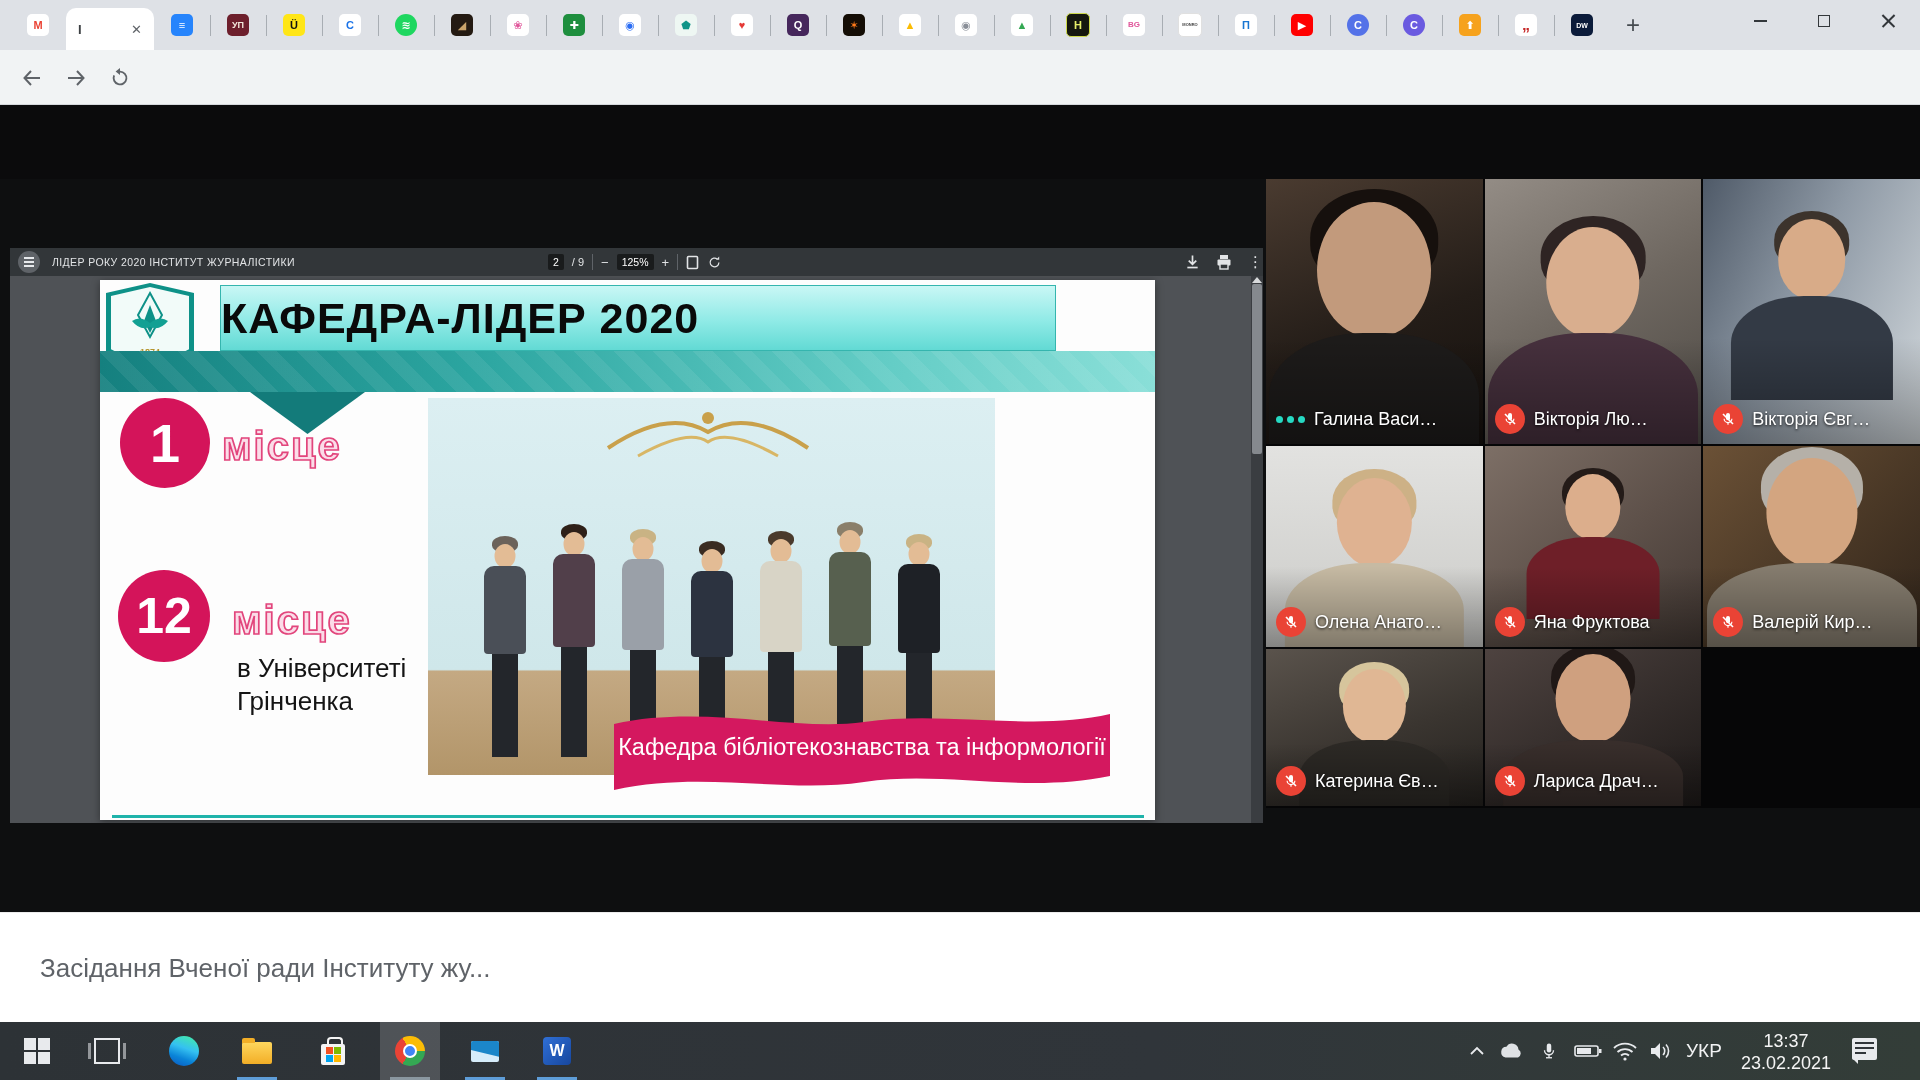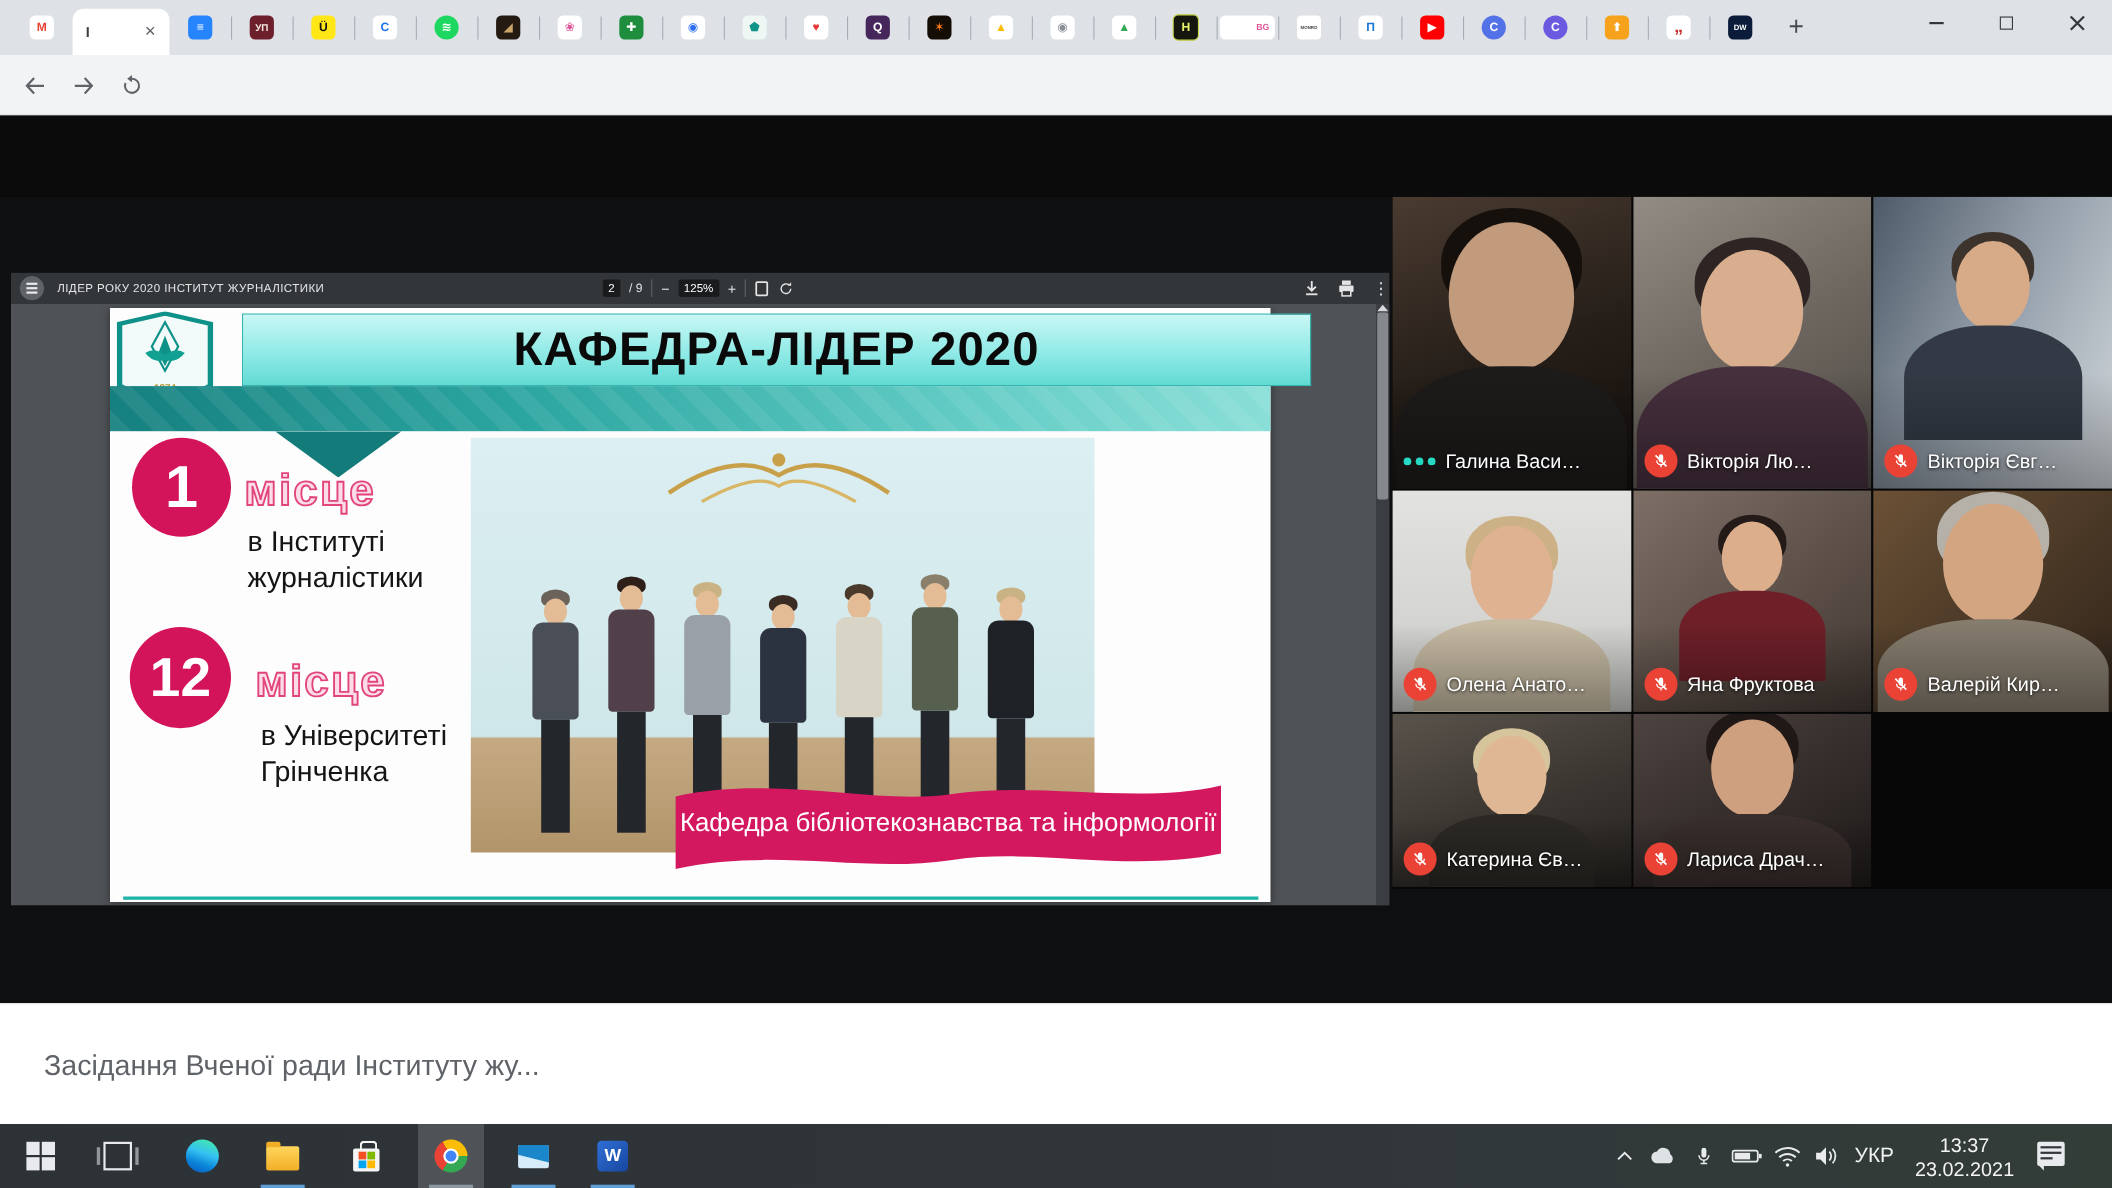--- a/index.html
+++ b/index.html
@@ -69,23 +69,23 @@
   .pdfsep{width:1px;height:16px;background:#5f6368}
   .pdfctl{color:#e2e4e6;font-size:13px}
   .pdfright{position:absolute;left:1175px;top:0;height:28px;display:flex;align-items:center;gap:16px}
   .pdfview{position:absolute;left:10px;top:97px;width:1253px;height:547px;background:#4f5256;overflow:hidden}
   .pdfscroll{position:absolute;right:0;top:0;width:12px;height:100%;background:#3a3d41}
   .pdfthumb{position:absolute;right:1px;top:8px;width:10px;height:170px;background:#85898e;border-radius:2px}
   .pdfarrow{position:absolute;right:1px;top:1px;width:0;height:0;border-left:5px solid transparent;
     border-right:5px solid transparent;border-bottom:6px solid #d7d9db}
   
   .slide{position:absolute;left:90px;top:4px;width:1055px;height:540px;background:#fdfdfd;box-shadow:0 2px 8px rgba(0,0,0,.4)}
-  .banner{position:absolute;left:120px;top:5px;width:972px;height:66px;
+  .banner{position:absolute;left:120px;top:5px;width:836px;height:66px;
     background:linear-gradient(180deg,#c9f7f5 0%,#8feae6 55%,#62dad4 100%);border:1px solid #35b5ae;box-sizing:border-box;
-    display:flex;align-items:center;justify-content:center}
+    display:flex;align-items:center;}
   .bannertxt{font-size:43px;font-weight:700;color:#0a0a0a;letter-spacing:1px}
   .band{position:absolute;left:0;top:71px;width:1055px;height:41px;
     background:repeating-linear-gradient(45deg,rgba(255,255,255,.07) 0 14px,rgba(0,0,0,0) 14px 28px),
     linear-gradient(90deg,#15807f 0%,#2ba5a0 35%,#64cdc6 75%,#8adfd8 100%)}
   .bandchev{position:absolute;left:150px;top:112px;width:115px;height:42px;background:#137b7a;
     clip-path:polygon(0 0,100% 0,50% 100%)}
   .crest{position:absolute;left:6px;top:3px;width:88px;height:90px;background:#0e9188;
     clip-path:polygon(50% 0,100% 11%,100% 76%,50% 100%,0 76%,0 11%)}
   .crestin{position:absolute;left:5px;top:4px;width:78px;height:82px;background:#f2fbf9;
     clip-path:polygon(50% 0,100% 11%,100% 76%,50% 100%,0 76%,0 11%);display:flex;flex-direction:column;align-items:center}
@@ -208,21 +208,21 @@
       <div class="tb">
         <span class="fav" style="background: rgb(255, 255, 255); color: rgb(138, 143, 152);">◉</span>
       </div>
       <div class="tb">
         <span class="fav" style="background: rgb(255, 255, 255); color: rgb(52, 168, 83);">▲</span>
       </div>
       <div class="tb">
         <span class="fav" style="background: rgb(21, 23, 14); color: rgb(230, 239, 106); border: 1px solid rgb(205, 217, 74);">H</span>
       </div>
       <div class="tb">
-        <span class="fav" style="background: rgb(255, 255, 255); color: rgb(224, 85, 154); font-size: 8px; padding-left: 28px;">BG</span>
+        <span class="fav" style="background: rgb(255, 255, 255); color: rgb(224, 85, 154); font-size: 8px;">BG</span>
       </div>
       <div class="tb">
         <span class="fav" style="background: rgb(255, 255, 255); color: rgb(68, 68, 68); font-size: 4px; border: 1px solid rgb(224, 224, 224);">MONRO</span>
       </div>
       <div class="tb">
         <span class="fav" style="background: rgb(255, 255, 255); color: rgb(25, 118, 210);">П</span>
       </div>
       <div class="tb">
         <span class="fav" style="background: rgb(255, 0, 0); color: rgb(255, 255, 255);">▶</span>
       </div>
@@ -385,22 +385,20 @@
       <div class="banner">
         <span class="bannertxt">КАФЕДРА-ЛІДЕР 2020</span>
       </div>
       <div class="band"></div>
       <div class="bandchev"></div>
 
       <div class="rankcircle" style="left:20px;top:118px;width:90px;height:90px;font-size:54px">
           <span>1</span>
         </div>
       <div class="misce" style="left:122px;top:144px">місце</div>
-      <div class="rankcap" style="left:125px;top:196px">в Інституті
-журналістики</div>
 
       <div class="rankcircle" style="left:18px;top:290px;width:92px;height:92px;font-size:50px">
           <span>12</span>
         </div>
       <div class="misce" style="left:132px;top:318px">місце</div>
       <div class="rankcap" style="left:137px;top:372px">в Університеті
 Грінченка</div>
 
       <div class="photo">
         <svg width="220" height="66" viewBox="0 0 220 66" style="position:absolute;left:170px;top:0">

